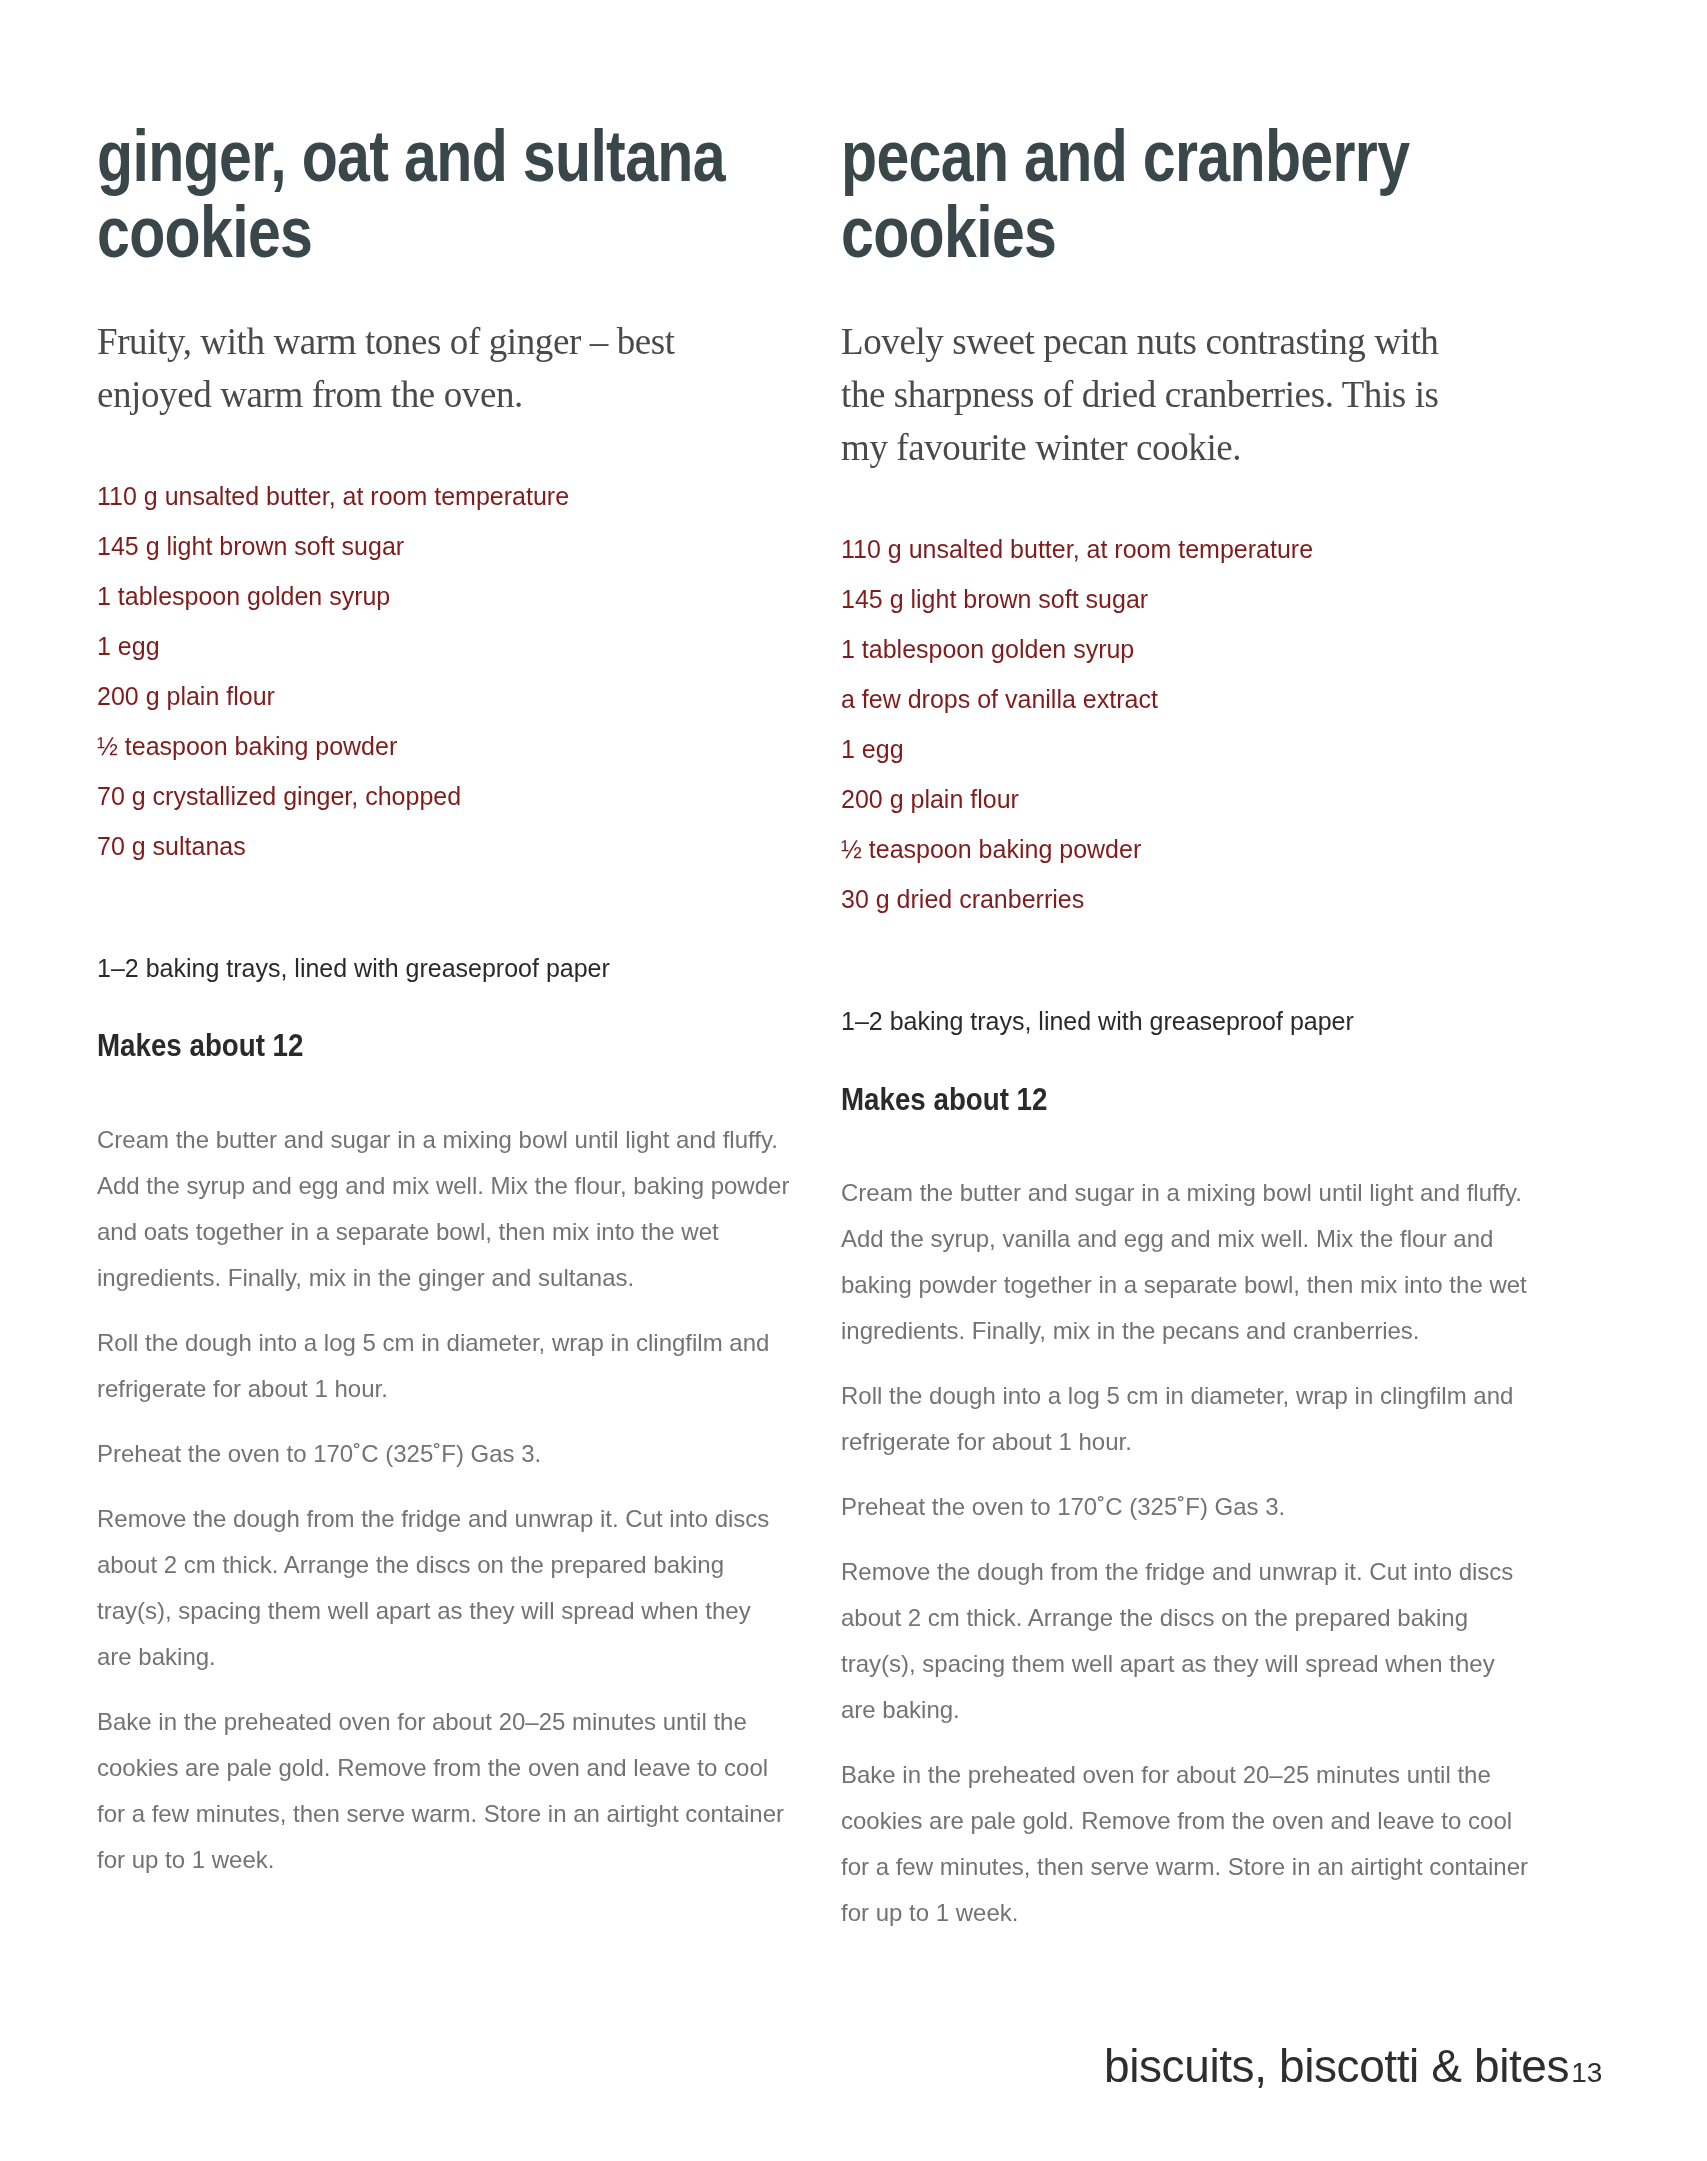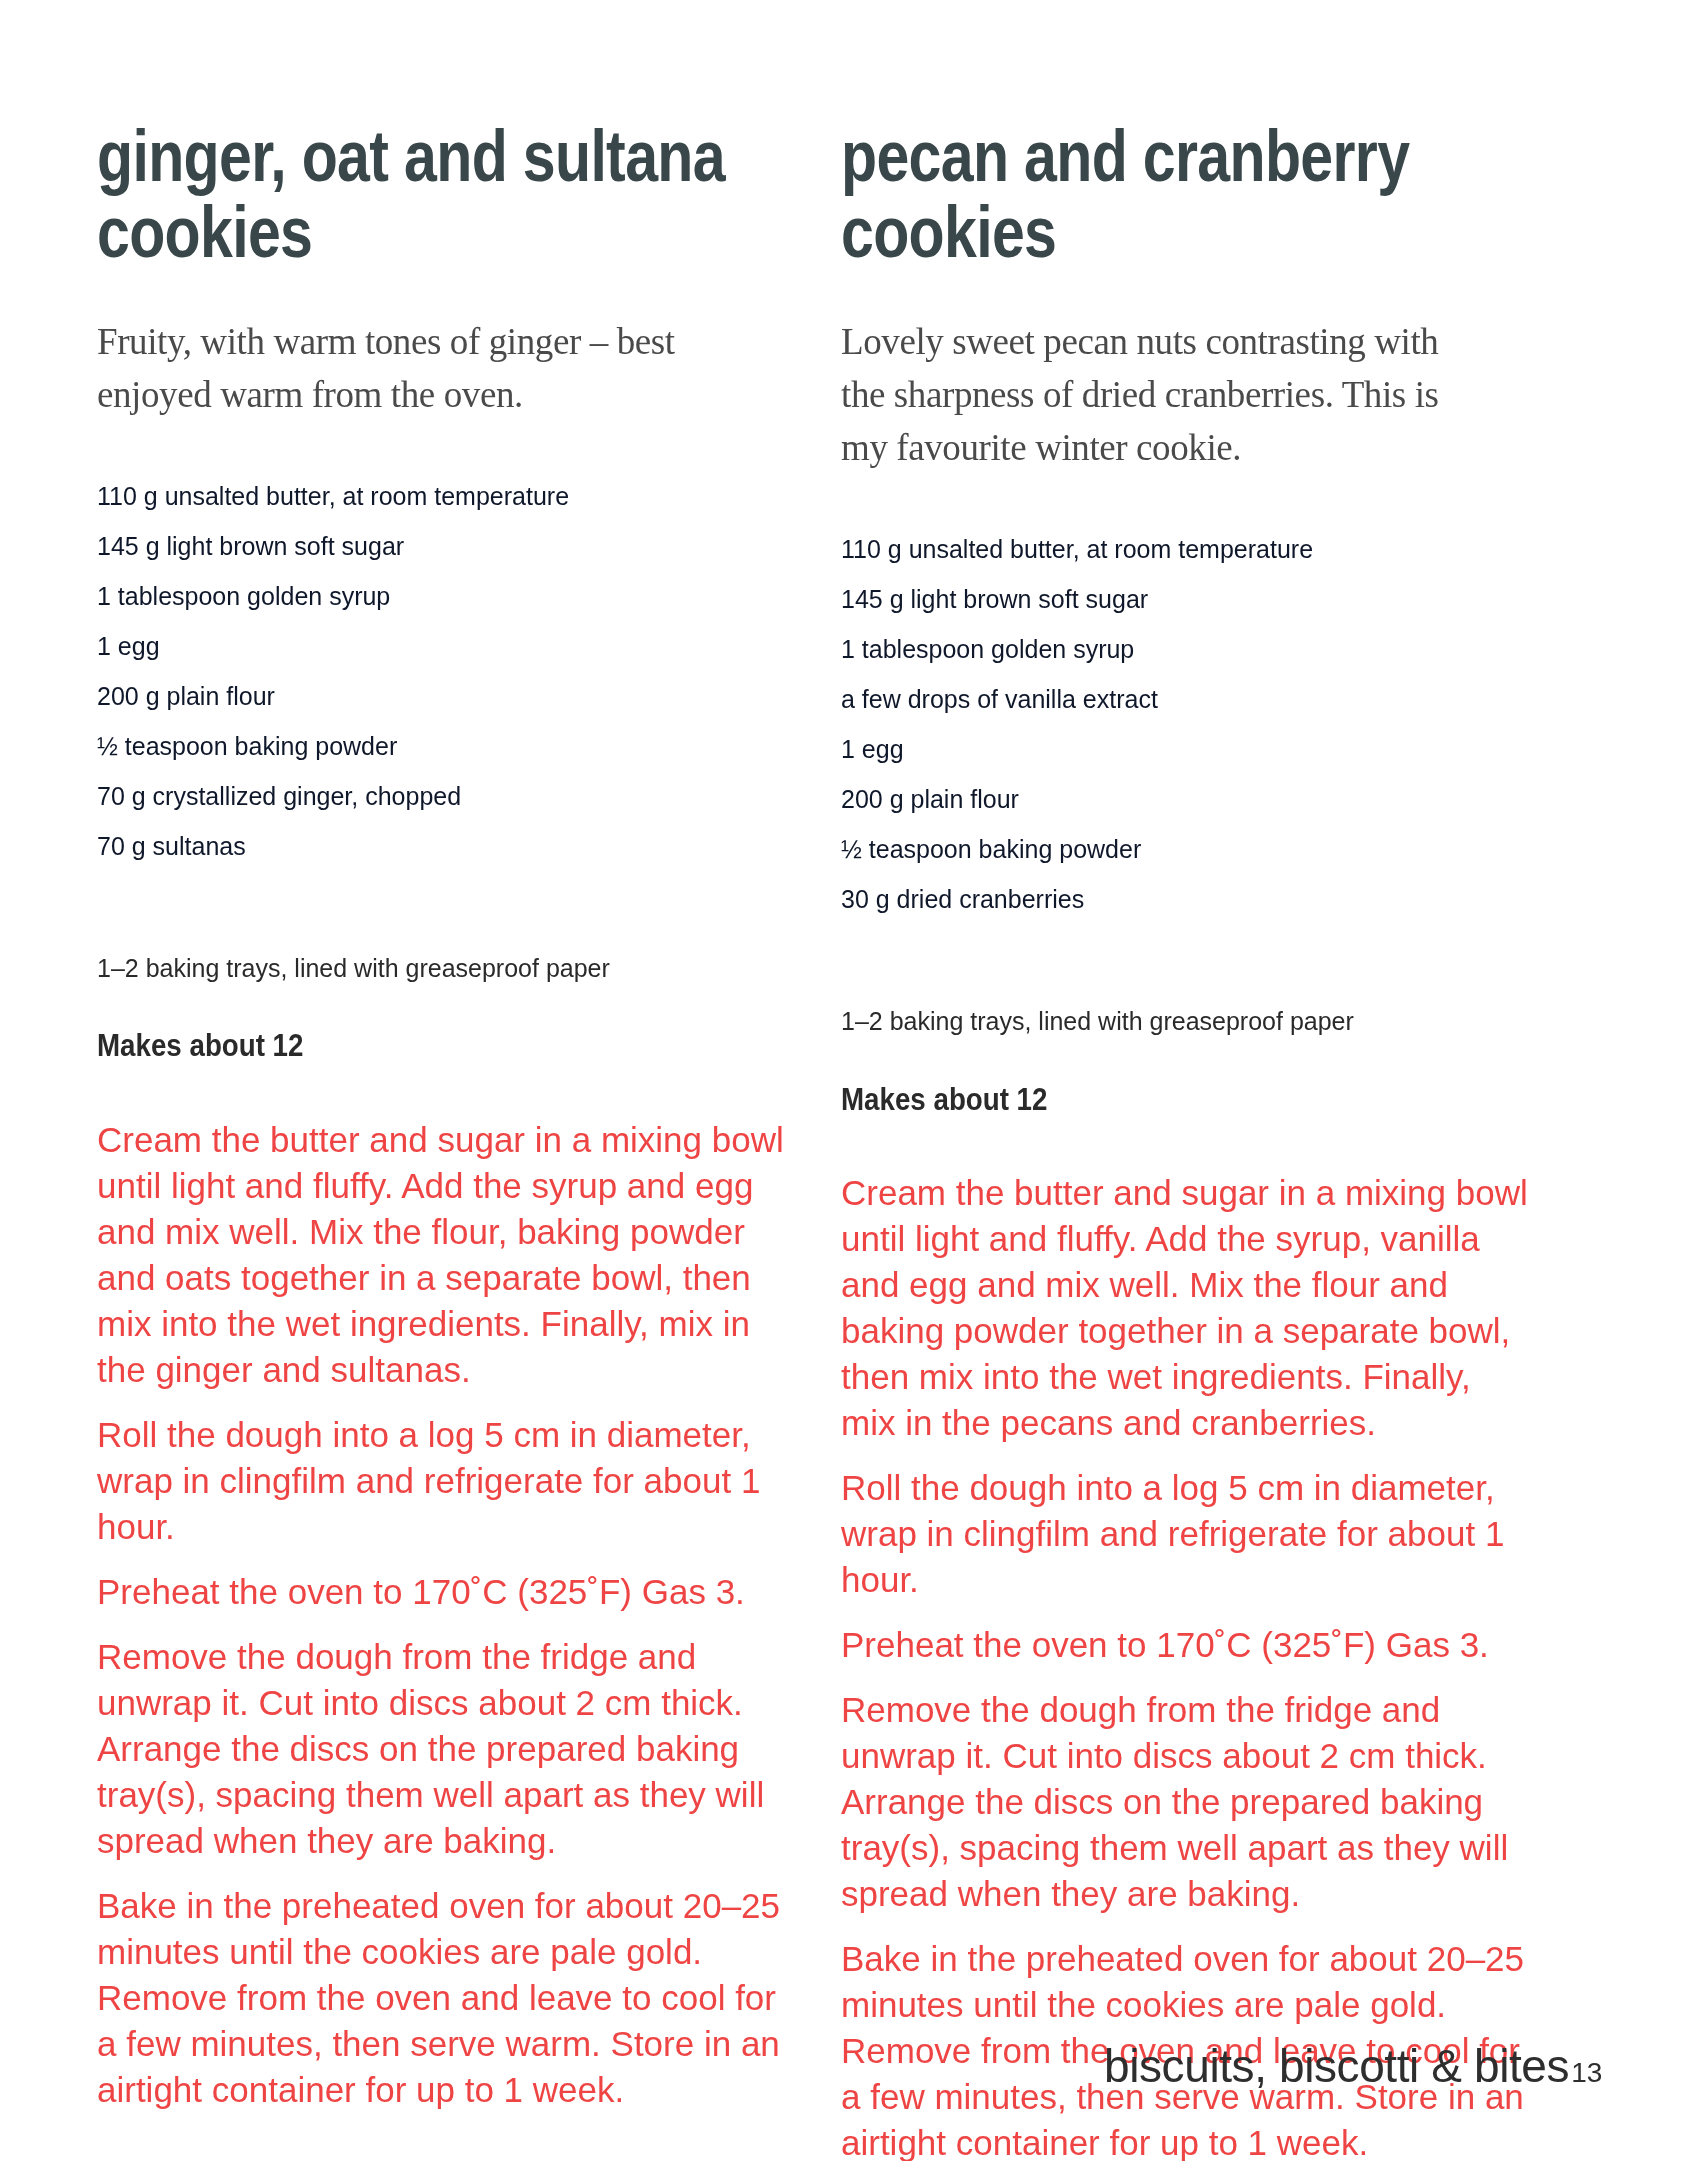--- a/index.html
+++ b/index.html
@@ -17,21 +17,21 @@
     .intro {
       position: absolute; top: 315px; left: 0; margin: 0; width: 709px;
       font-family: Liberation Serif, serif; font-weight: normal;
       font-size: 37px; line-height: 53px; color: #4a4a4a; letter-spacing: -0.4px;
     }
     .ingredients { position: absolute; left: 0; margin: 0; padding: 0; list-style: none; }
     .col.left .ingredients { top: 471px; }
     .col.right .ingredients { top: 524px; }
     .ingredients li {
       font-family: "Liberation Sans", sans-serif; font-size: 25px;
-      line-height: 50px; height: 50px; color: #0f172a;
+      line-height: 50px; height: 50px; color: #7f1d1d;
     }
     .equipment {
       position: absolute; left: 0; margin: 0;
       font-family: "Liberation Sans", sans-serif; 
       font-size: 25px; line-height: 31.5px; color: #2a2a2a;
     }
     .col.left .equipment { top: 953px; }
     .col.right .equipment { top: 1006px; }
     .yield {
       position: absolute; left: 0; margin: 0;
@@ -39,22 +39,22 @@
       font-size: 31.5px; line-height: 39px; color: #2a2a2a;
       transform: scaleX(0.88); transform-origin: left top; white-space: nowrap;
     }
     .col.left .yield { top: 1026px; }
     .col.right .yield { top: 1080px; }
     .method { position: absolute; left: 0; width: 693px; }
     .col.left .method { top: 1117px; }
     .col.right .method { top: 1170px; }
     .method p {
       margin: 0 0 19px 0;
-      font-family: "Liberation Sans", sans-serif; font-size: 35px;
-      line-height: 46px; color: #ef4444;
+      font-family: "Liberation Sans", sans-serif; font-size: 24px;
+      line-height: 46px; color: #737373;
     }
     .footer {
       position: absolute; top: 2039px; left: 1104px; white-space: nowrap;
       font-family: "Liberation Sans", sans-serif; color: #2e2e2e;
     }
     .footer .section { font-size: 46px; letter-spacing: -0.4px; }
     .footer .page { font-size: 28px; margin-left: 2px; text-align: center; }
   </style>
 </head>
 <body>

